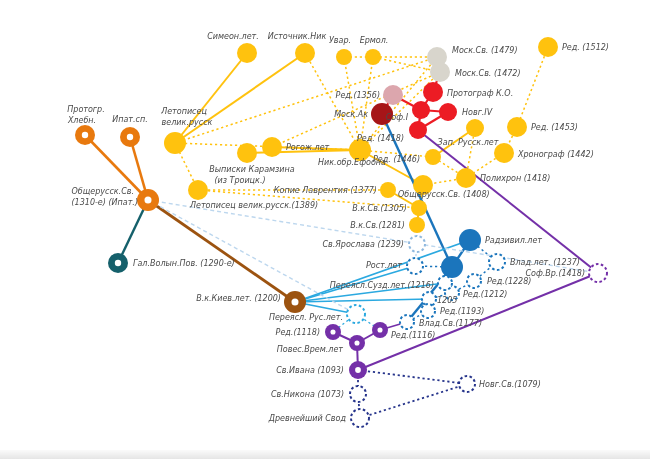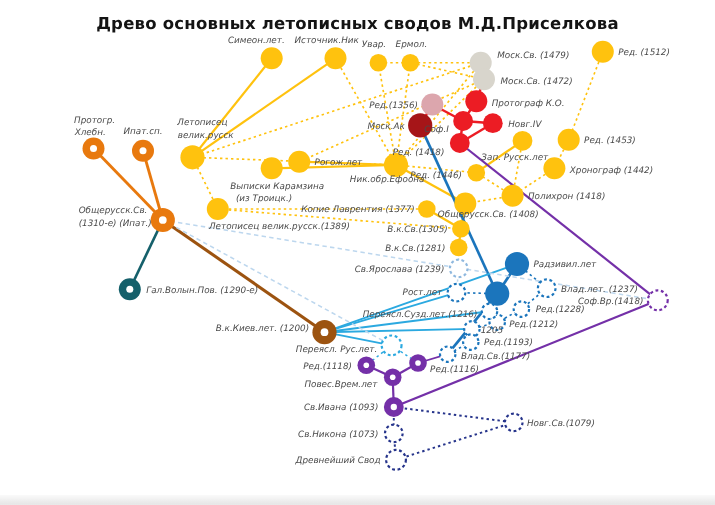--- a/index.html
+++ b/index.html
@@ -25,21 +25,20 @@
     font-family:"DejaVu Sans",sans-serif;
     font-style:italic;
     font-size:8px;
     fill:#4a4a4a;
   }
 </style>
 </head>
 <body>
 
 <div class="page">
-  <div class="title">Древо основных летописных сводов М.Д.Приселкова</div>
   <svg id="diagram-svg" width="650" height="459" viewBox="0 0 650 459" xmlns="http://www.w3.org/2000/svg">
       <g>
         <line x1="344" y1="57" x2="360" y2="150" stroke="#FFC20E" stroke-width="1.5" stroke-dasharray="2.2,2.8"></line>
         <line x1="373" y1="57" x2="360" y2="150" stroke="#FFC20E" stroke-width="1.5" stroke-dasharray="2.2,2.8"></line>
         <line x1="305" y1="53" x2="360" y2="150" stroke="#FFC20E" stroke-width="1.5" stroke-dasharray="2.2,2.8"></line>
         <line x1="437" y1="57" x2="360" y2="150" stroke="#FFC20E" stroke-width="1.5" stroke-dasharray="2.2,2.8"></line>
         <line x1="440" y1="72" x2="360" y2="150" stroke="#FFC20E" stroke-width="1.5" stroke-dasharray="2.2,2.8"></line>
         <line x1="437" y1="57" x2="344" y2="57" stroke="#FFC20E" stroke-width="1.5" stroke-dasharray="2.2,2.8"></line>
         <line x1="440" y1="72" x2="373" y2="57" stroke="#FFC20E" stroke-width="1.5" stroke-dasharray="2.2,2.8"></line>
         <line x1="437" y1="57" x2="175" y2="143" stroke="#FFC20E" stroke-width="1.5" stroke-dasharray="2.2,2.8"></line>

